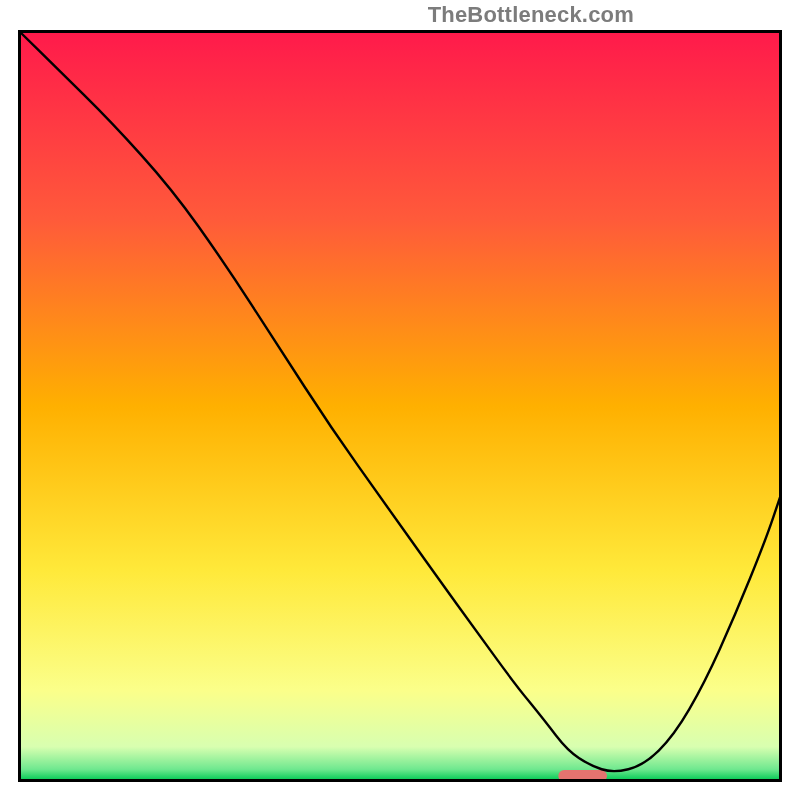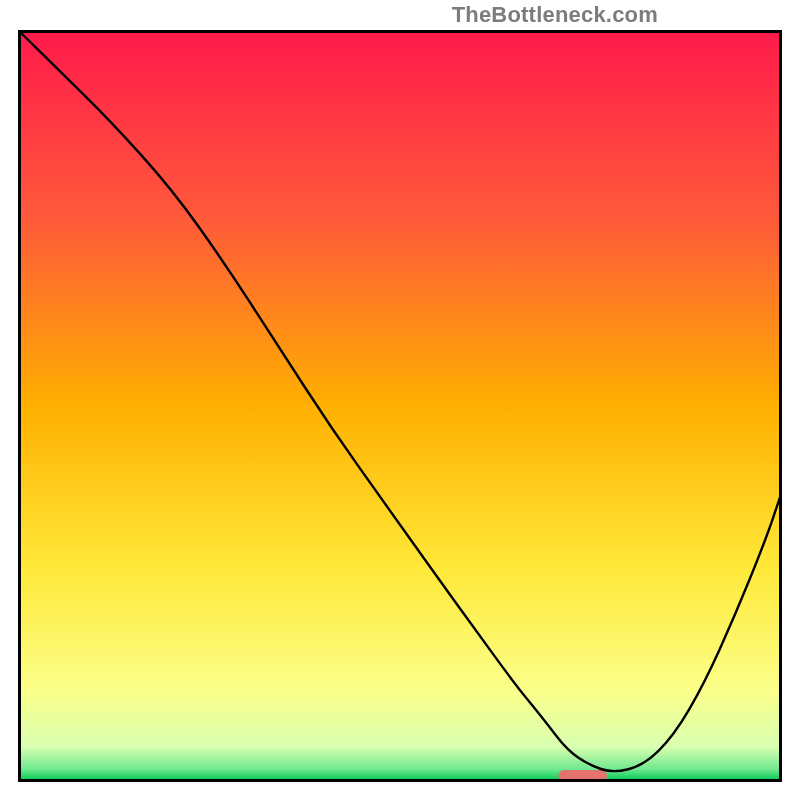--- a/index.html
+++ b/index.html
@@ -7,21 +7,20 @@
     padding: 0;
     width: 800px;
     height: 800px;
     background: #ffffff;
     font-family: Arial, Helvetica, sans-serif;
   }
   .wrap {
     position: relative;
     width: 648px;
     height: 800px;
-    padding-left: 24px;
   }
   .watermark {
     position: absolute;
     top: 2px;
     right: 14px;
     font-size: 22px;
     font-weight: 600;
     color: #7c7c7c;
     letter-spacing: 0.2px;
     user-select: none;

